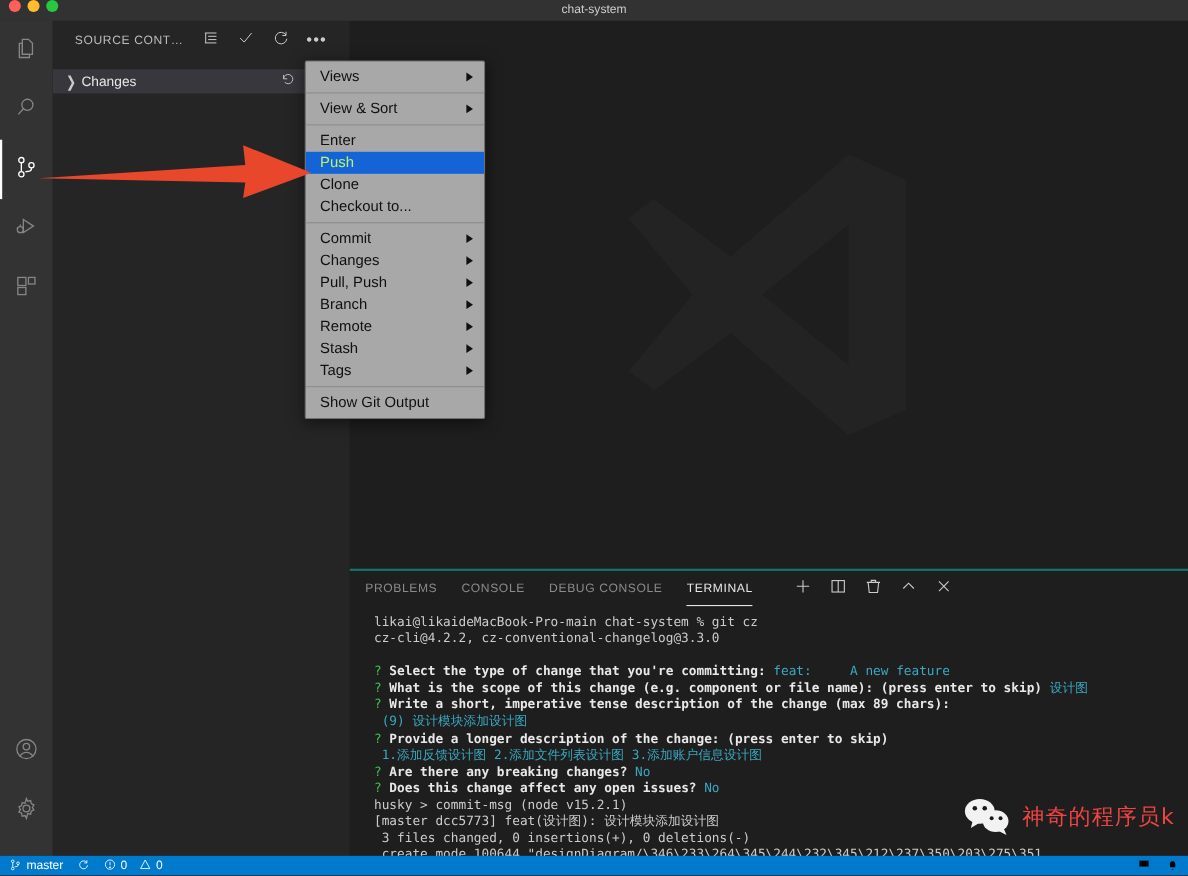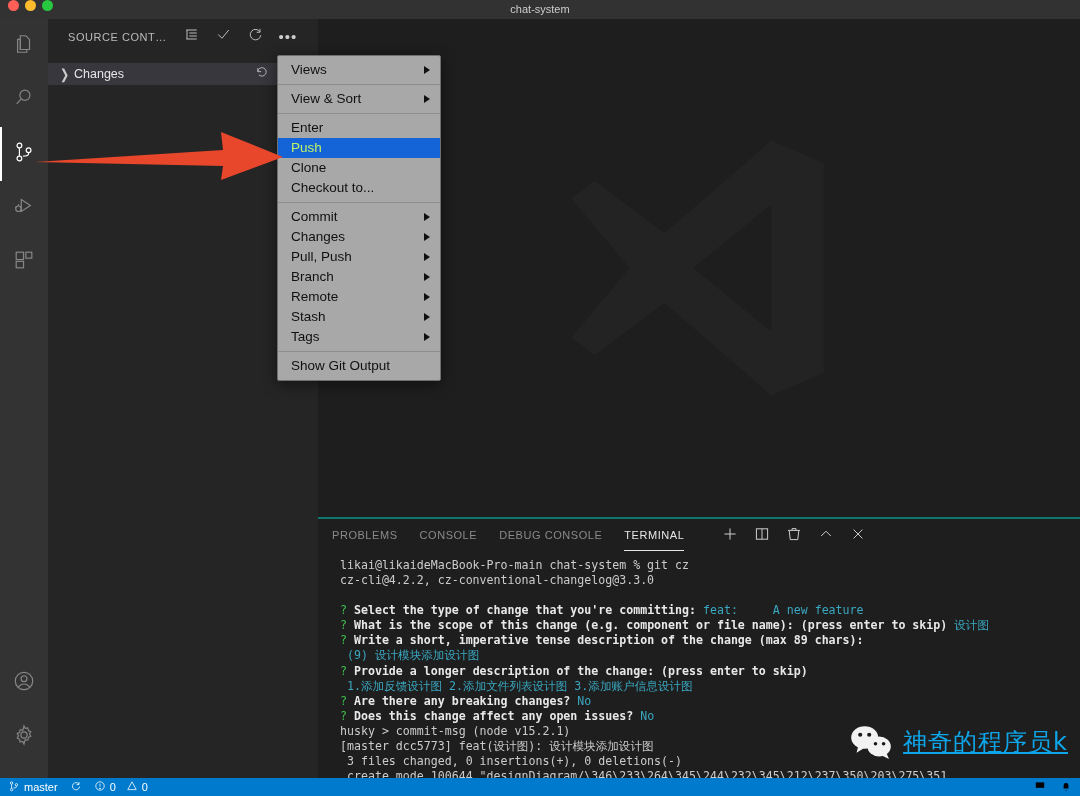--- a/index.html
+++ b/index.html
@@ -168,24 +168,23 @@
   .cyan { color: #3aa8c1; }
   .blank { height: 15px; }
 
   
   .watermark {
     position: absolute; right: 12px; bottom: 36px;
     display: flex; align-items: center; gap: 10px;
     pointer-events: none;
   }
   .wm-text {
-    font-size: 24px; color: #0ea5e9;
+    font-size: 20px; color: #ef4444;
     font-family: "DejaVu Sans", sans-serif;
     letter-spacing: 1px;
-    text-decoration: underline;
   }
 
   
   .statusbar {
     position: absolute; left: 0; bottom: 0;
     width: 1080px; height: 18px;
     background: #007acc;
     display: flex; align-items: center;
     padding: 0 8px;
     color: #ffffff; font-size: 11px;

